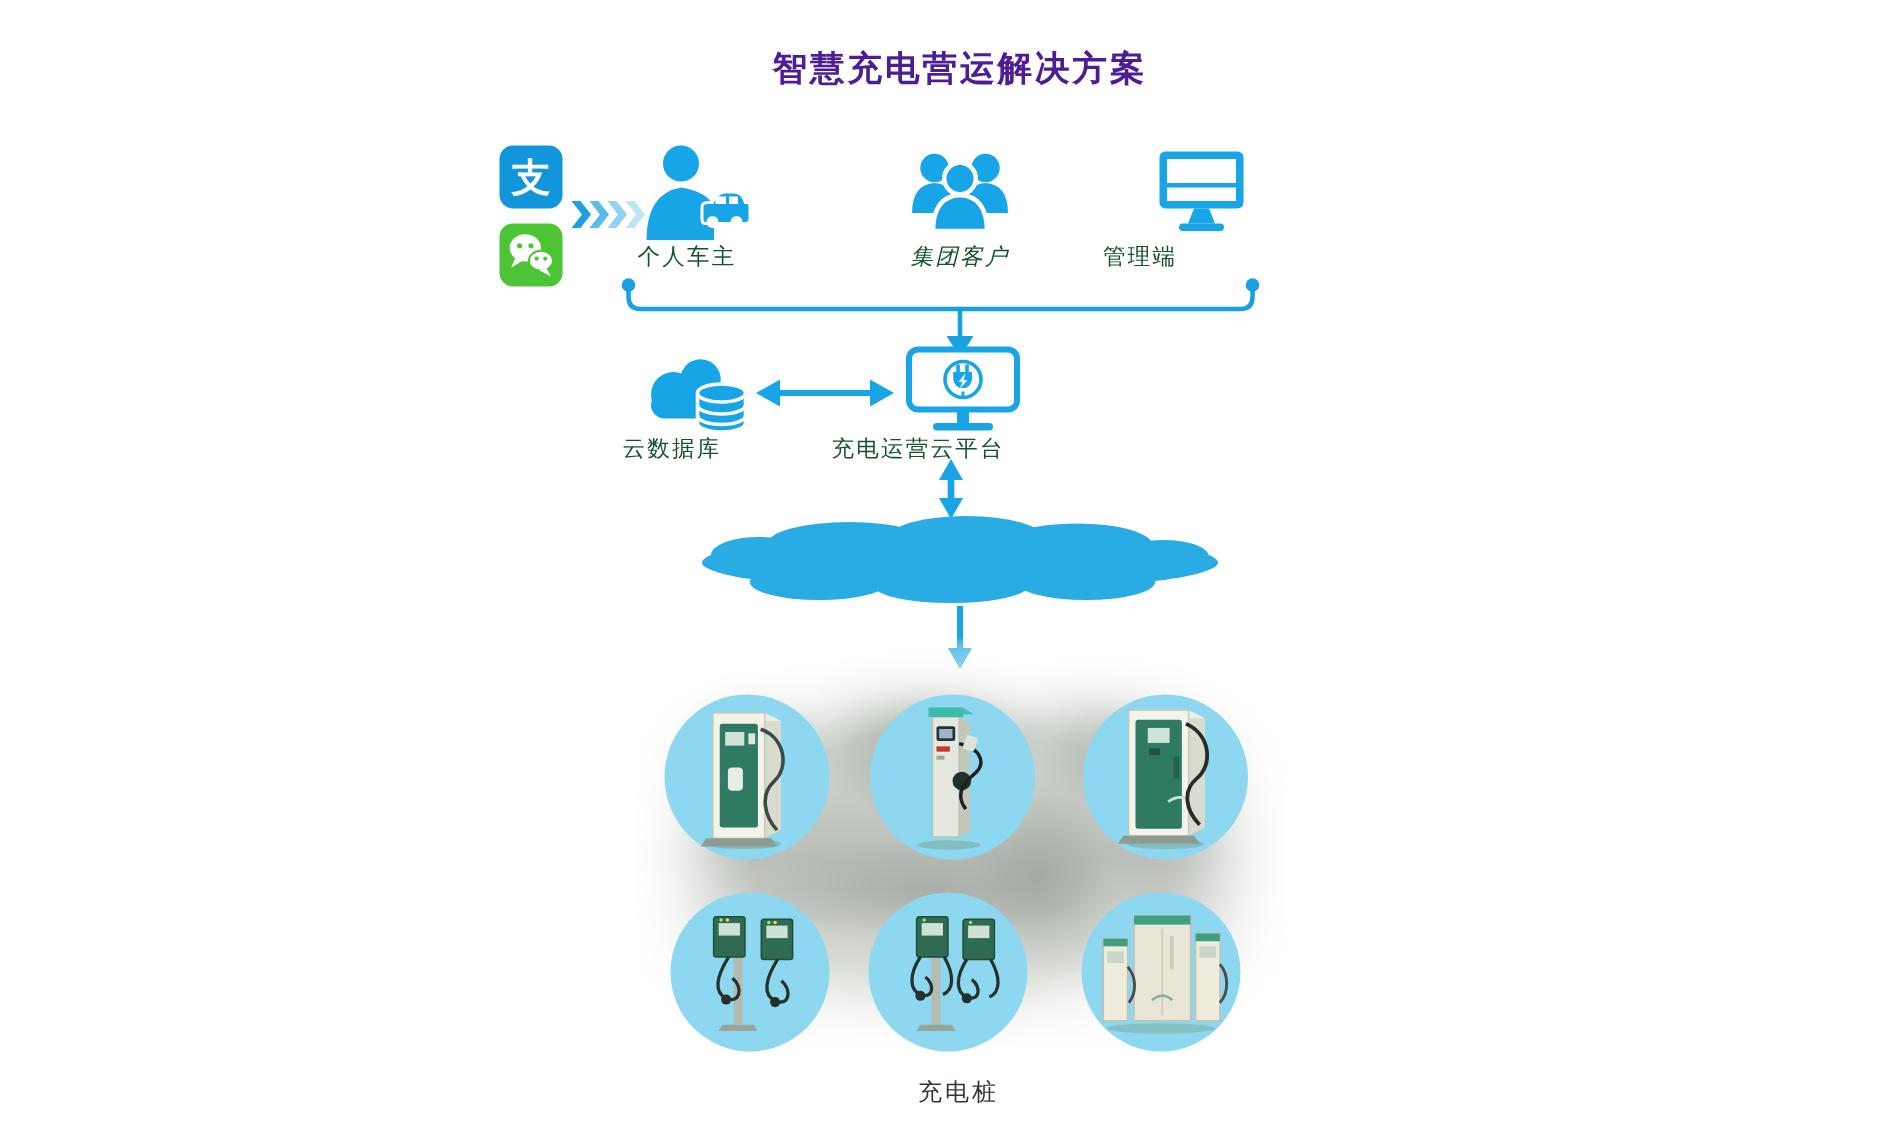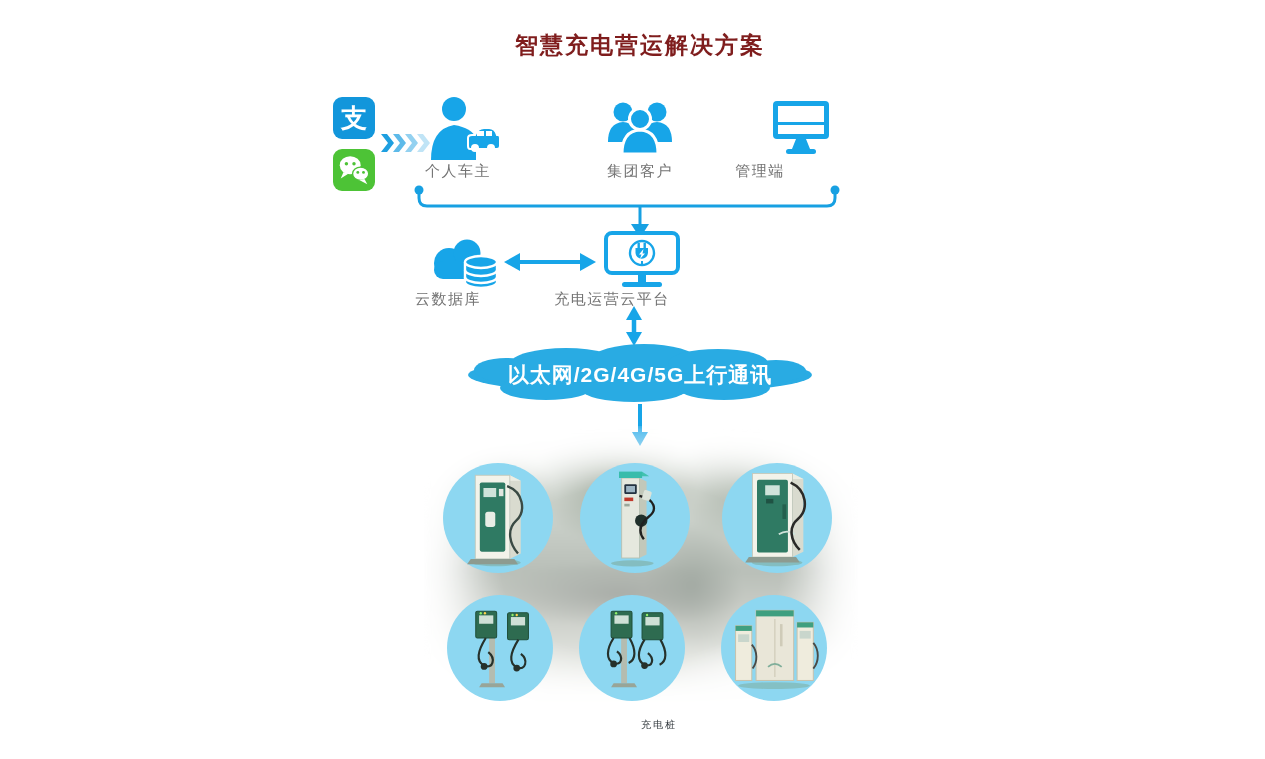--- a/index.html
+++ b/index.html
@@ -3,28 +3,28 @@
 <meta charset="utf-8">
 <style>
   html,body{margin:0;padding:0;background:#fff;}
   #canvas{
     position:relative;width:1265px;height:759px;background:#fff;overflow:hidden;
     font-family:"Liberation Sans","DejaVu Sans",sans-serif;
   }
   .abs{position:absolute;}
   .title{
     left:640px;top:30px;transform:translateX(-50%);
-    font-size:23px;font-weight:bold;color:#7f1d1d;letter-spacing:2px;white-space:nowrap;text-align:right;
+    font-size:23px;font-weight:bold;color:#4c1d95;letter-spacing:2px;white-space:nowrap;text-align:right;
   }
   .pay-tile{width:42px;height:42px;border-radius:9px;display:flex;align-items:center;justify-content:center;}
   .alipay{left:333px;top:97px;background:#1296db;}
   .alipay span{color:#fff;font-size:26px;font-weight:bold;line-height:1;}
   .wechat{left:333px;top:149px;background:#4dc336;}
   .ent-label{
-    font-size:15px;color:#737373;letter-spacing:1.5px;white-space:nowrap;transform:translateX(-50%);
+    font-size:15px;color:#14532d;letter-spacing:1.5px;white-space:nowrap;transform:translateX(-50%);
   }
   .banner-text{
     left:640px;top:361px;transform:translateX(-50%);
     color:#fff;font-size:21px;font-weight:bold;letter-spacing:1px;white-space:nowrap;z-index:3;
   }
   .photo{
     left:424px;top:426px;width:434px;height:290px;
     background:
       radial-gradient(150px 55px at 84% 86%, rgba(252,252,254,.95), rgba(252,252,254,0) 75%),
       radial-gradient(90px 70px at 16% 24%, rgba(118,132,112,.55), rgba(118,132,112,0) 70%),
@@ -38,21 +38,21 @@
     -webkit-mask-image:radial-gradient(ellipse 62% 58% at 50% 50%, #000 52%, transparent 98%);
     mask-image:radial-gradient(ellipse 62% 58% at 50% 50%, #000 52%, transparent 98%);
   }
   .pile-circle{
     border-radius:50%;background:#8dd7f1;display:flex;align-items:center;justify-content:center;
   }
   .c-r1{width:110px;height:110px;top:463px;}
   .c-r2{width:106px;height:106px;top:595px;}
   .bottom-label{
     left:639px;top:718px;transform:translateX(-50%);
-    font-size:10px;color:#2f363b;letter-spacing:2px;white-space:nowrap;margin-left:20px;
+    font-size:16px;color:#2f363b;letter-spacing:2px;white-space:nowrap;
   }
 </style>
 </head>
 <body>
 
 <div id="canvas">
 
   <div class="abs title">智慧充电营运解决方案</div>
 
   <div class="abs pay-tile alipay">
@@ -92,21 +92,21 @@
   <div class="abs ent-label" style="left:458px;top:162px;">个人车主</div>
 
   <svg class="abs" style="left:607px;top:98px;" width="66" height="60" viewBox="0 0 66 60">
     <circle cx="16" cy="14" r="9.5" fill="#17a5e8"></circle>
     <path d="M1,44 Q1,25 16,24 Q31,25 31,44 Z" fill="#17a5e8"></path>
     <circle cx="50" cy="14" r="9.5" fill="#17a5e8"></circle>
     <path d="M35,44 Q35,25 50,24 Q65,25 65,44 Z" fill="#17a5e8"></path>
     <circle cx="33" cy="21" r="10.5" fill="#17a5e8" stroke="#fff" stroke-width="3"></circle>
     <path d="M15,56 Q15,33 33,32 Q51,33 51,56 Z" fill="#17a5e8" stroke="#fff" stroke-width="3"></path>
   </svg>
-  <div class="abs ent-label" style="left:640px;top:162px;">集团客户</div>
+  <div class="abs ent-label" style="left:640px;top:162px;font-style:italic;">集团客户</div>
 
   <svg class="abs" style="left:772px;top:100px;" width="58" height="56" viewBox="0 0 58 56">
     <rect x="1" y="1" width="56" height="38" rx="4" fill="#17a5e8"></rect>
     <rect x="6" y="6" width="46" height="16" fill="#fff"></rect>
     <rect x="6" y="25" width="46" height="9" fill="#fff"></rect>
     <polygon points="24,39 34,39 38,49 20,49" fill="#17a5e8"></polygon>
     <rect x="14" y="49" width="30" height="5" rx="2.5" fill="#17a5e8"></rect>
   </svg>
   <div class="abs ent-label" style="left:760px;top:162px;">管理端</div>
 
@@ -160,21 +160,20 @@
     <ellipse cx="178" cy="31" rx="172" ry="19" fill="#29abe3"></ellipse>
     <ellipse cx="44" cy="26" rx="32" ry="12" fill="#29abe3"></ellipse>
     <ellipse cx="104" cy="19" rx="55" ry="15" fill="#29abe3"></ellipse>
     <ellipse cx="182" cy="15" rx="52" ry="15" fill="#29abe3"></ellipse>
     <ellipse cx="256" cy="19" rx="50" ry="14" fill="#29abe3"></ellipse>
     <ellipse cx="314" cy="27" rx="30" ry="11" fill="#29abe3"></ellipse>
     <ellipse cx="84" cy="44" rx="46" ry="12" fill="#29abe3"></ellipse>
     <ellipse cx="172" cy="46" rx="52" ry="12" fill="#29abe3"></ellipse>
     <ellipse cx="262" cy="44" rx="46" ry="12" fill="#29abe3"></ellipse>
   </svg>
-  <div class="abs banner-text">以太网/2G/4G/5G上行通讯</div>
 
   <svg class="abs" style="left:631px;top:404px;" width="18" height="42" viewBox="0 0 18 42">
     <line x1="9" y1="0" x2="9" y2="29" stroke="#17a5e8" stroke-width="4"></line>
     <polygon points="1,28 17,28 9,42" fill="#17a5e8"></polygon>
   </svg>
 
   <div class="abs photo"></div>
 
   <div class="abs pile-circle c-r1" style="left:443px;">
     <svg width="84" height="100" viewBox="0 0 90 110">

